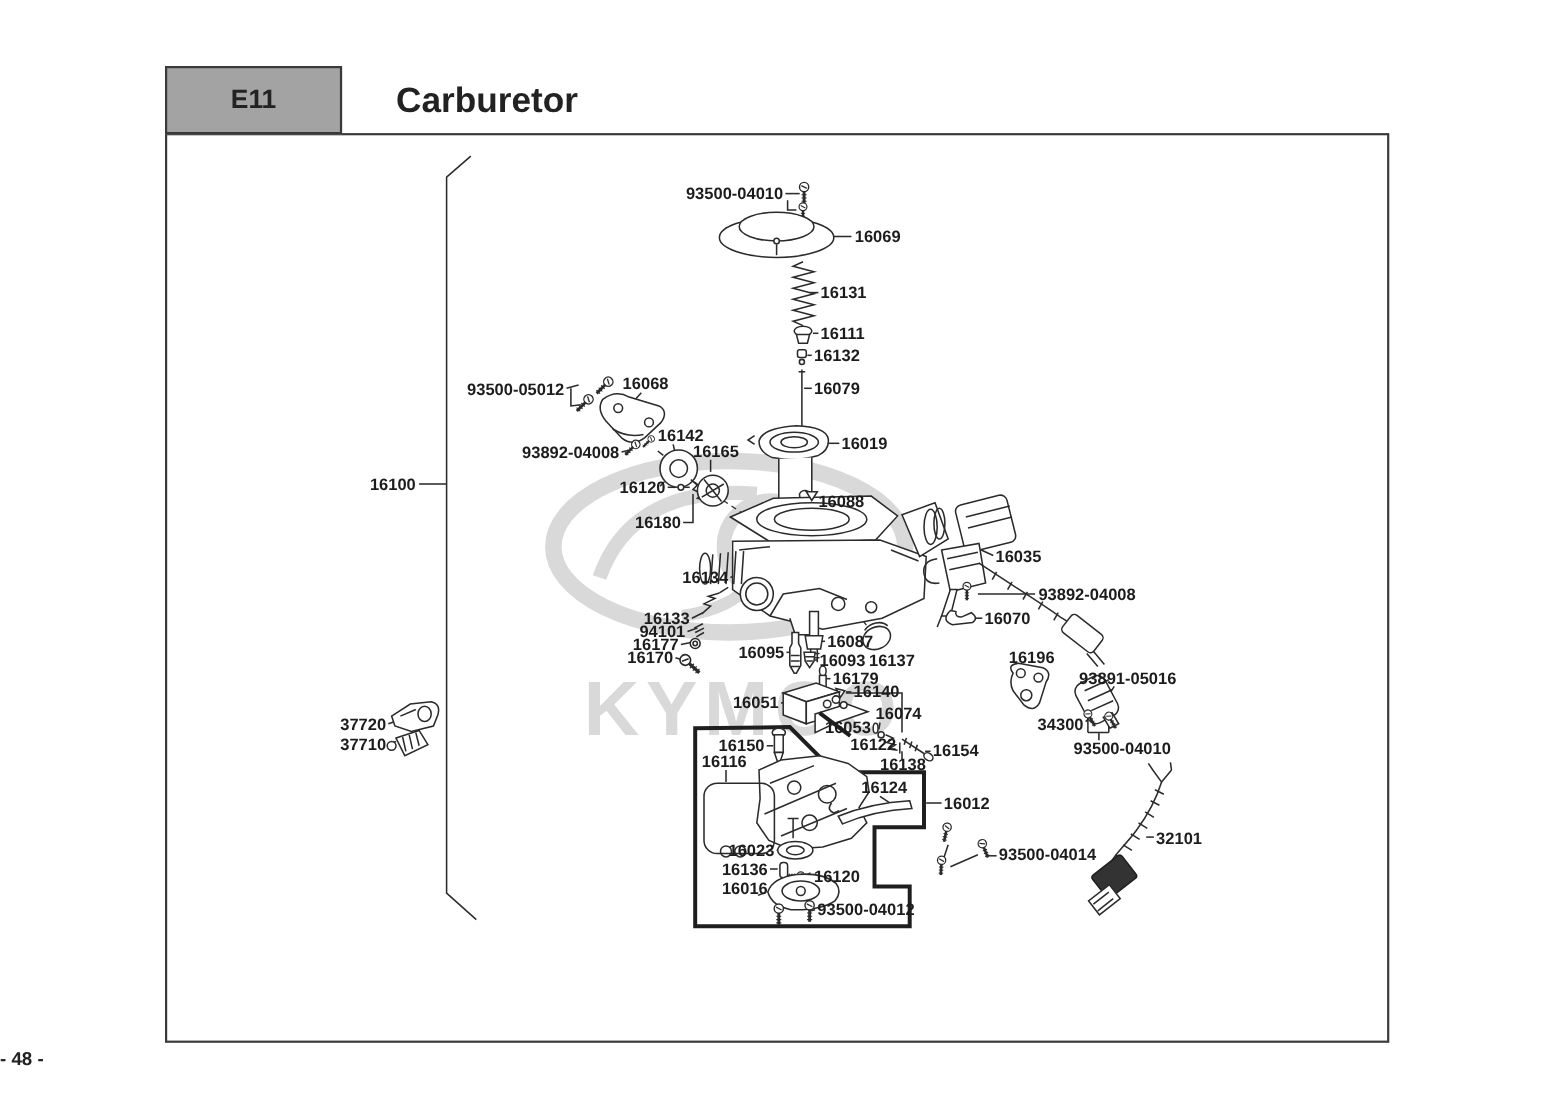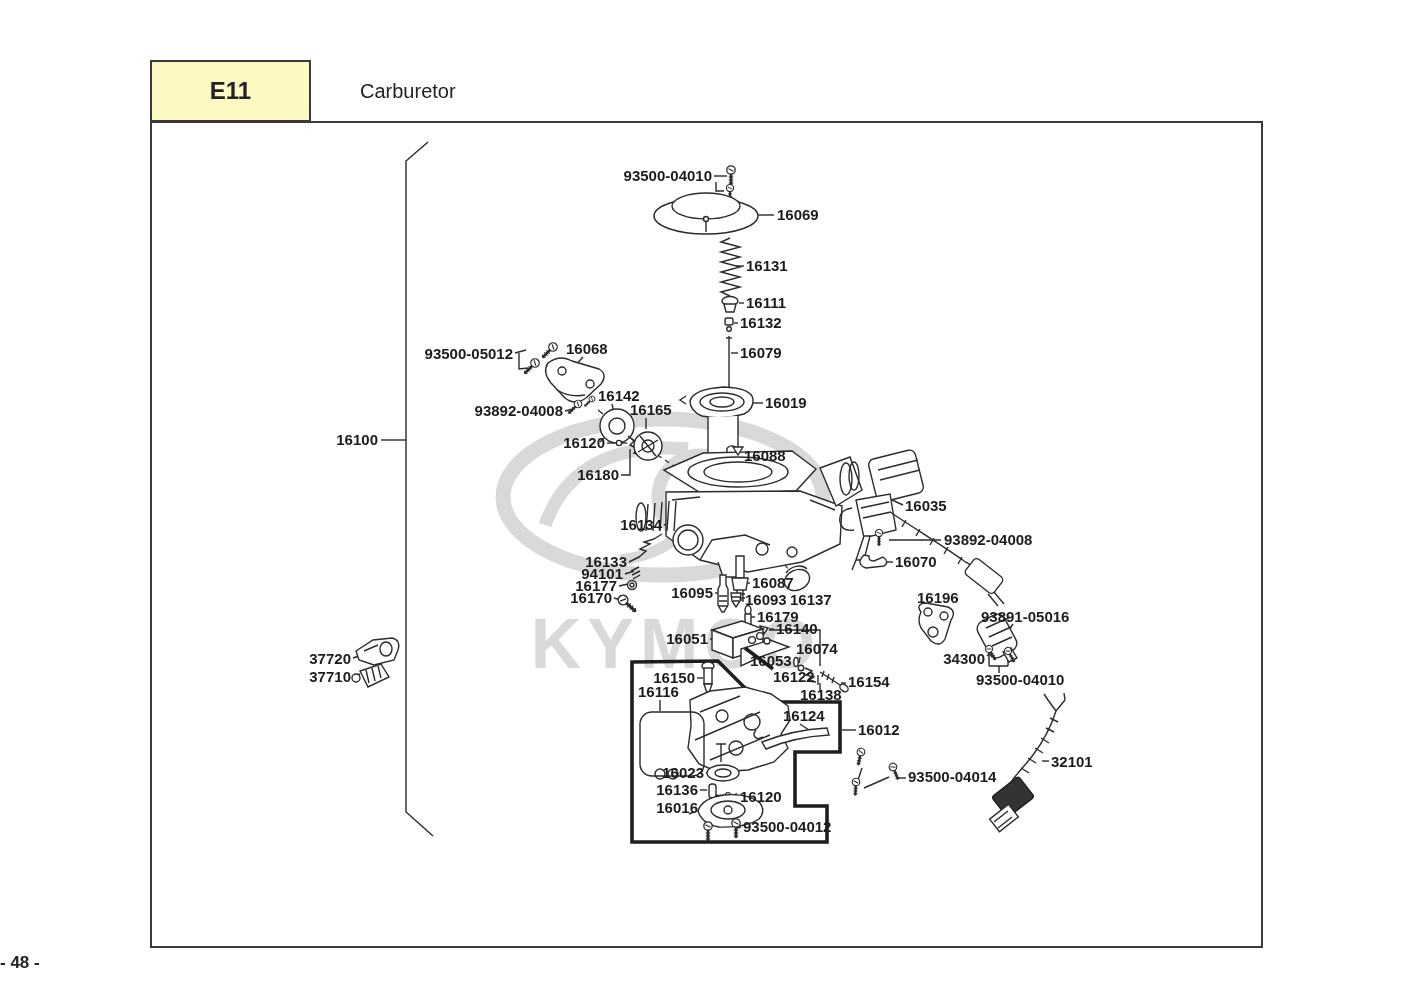--- a/index.html
+++ b/index.html
@@ -1,18 +1,18 @@
 <!DOCTYPE html>
 <html><head>
 <meta charset="utf-8">
 <style>
   html,body{margin:0;padding:0;background:#fff;}
   body{position:relative;width:1415px;height:1000px;font-family:"Liberation Sans",sans-serif;color:#222;overflow:hidden;}
-  .header-code-box{position:absolute;left:150px;top:60px;width:161px;height:62px;border:2px solid #3a3a3a;box-sizing:border-box;display:flex;align-items:center;justify-content:center;font-size:24px;font-weight:bold;background:#fef9c3;z-index:3;}
-  .header-title{position:absolute;left:360px;top:60px;height:62px;display:flex;align-items:center;font-size:20px;font-weight:normal;z-index:3;}
+  .header-code-box{position:absolute;left:150px;top:60px;width:161px;height:62px;border:2px solid #3a3a3a;box-sizing:border-box;display:flex;align-items:center;justify-content:center;font-size:24px;font-weight:bold;background:#a3a3a3;z-index:3;}
+  .header-title{position:absolute;left:360px;top:60px;height:62px;display:flex;align-items:center;font-size:32px;font-weight:bold;z-index:3;}
   .main-frame{position:absolute;left:150px;top:121px;width:1113px;height:827px;border:2px solid #3a3a3a;box-sizing:border-box;background:#fff;z-index:1;}
   .page-number{position:absolute;left:0;top:953px;width:1415px;text-align:left;font-size:17px;font-weight:bold;z-index:3;}
   svg.diagram{position:absolute;left:0;top:0;z-index:2;}
   .ln{stroke:#2b2b2b;stroke-width:1.4;fill:none;}
   .pt{stroke:#2b2b2b;stroke-width:1.4;fill:#fff;}
   .ptn{stroke:#2b2b2b;stroke-width:1.4;fill:none;}
   .thick{stroke:#1e1e1e;stroke-width:3.6;fill:none;}
   .dash{stroke:#2b2b2b;stroke-width:1.2;fill:none;stroke-dasharray:5 4;}
   .wm{stroke:#d9d9d9;fill:none;}
   .part-label{font:bold 15px "Liberation Sans",sans-serif;fill:#1c1c1c;}

